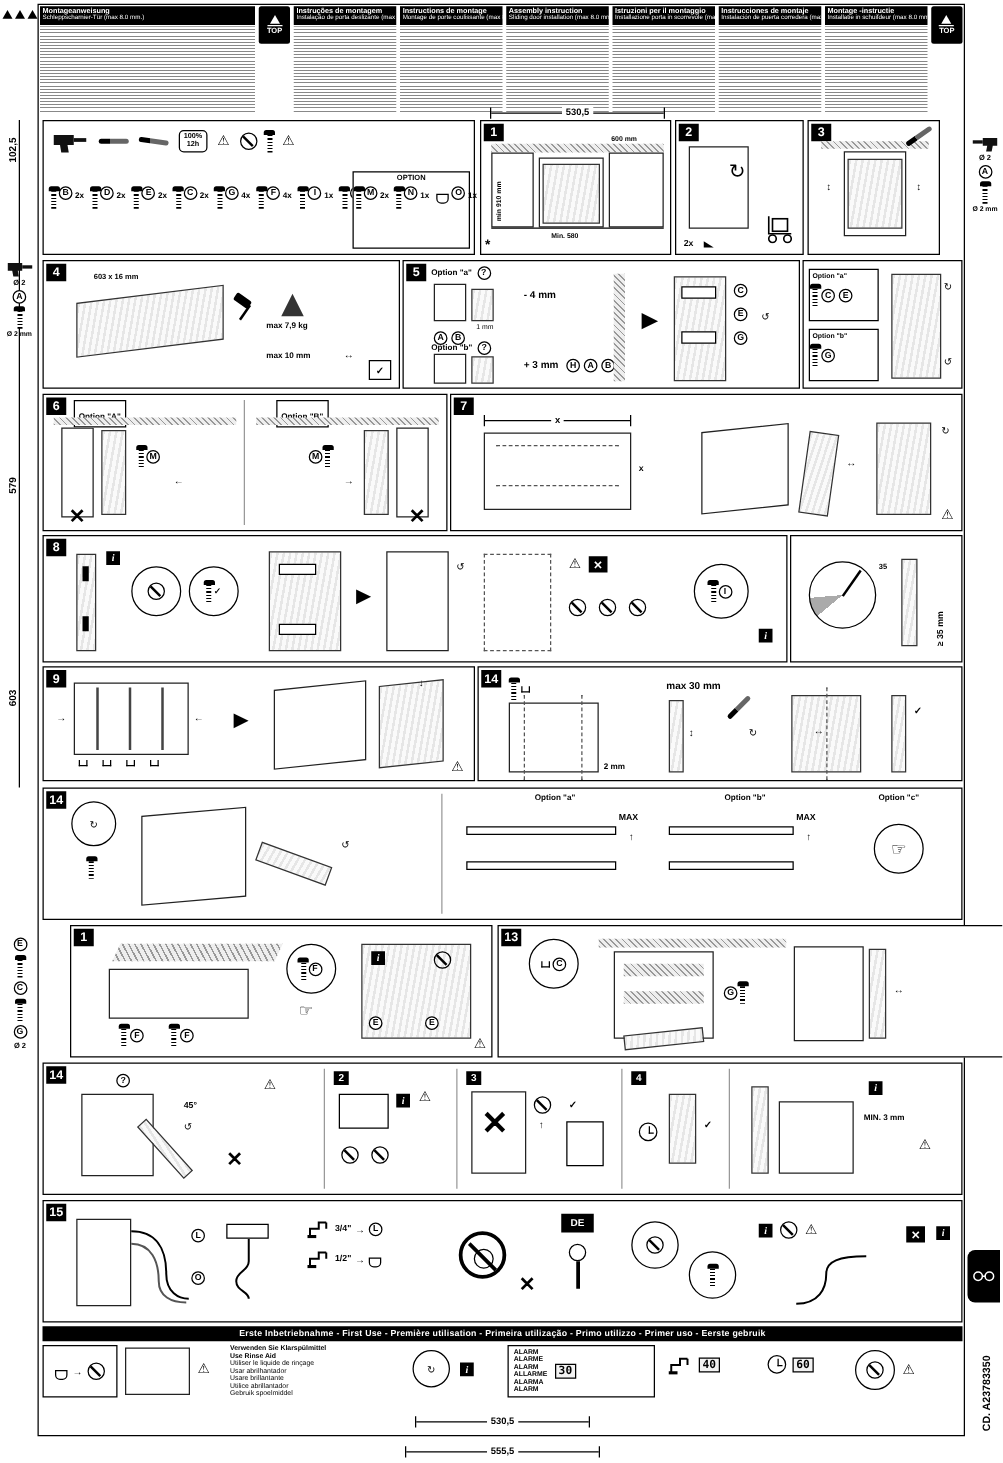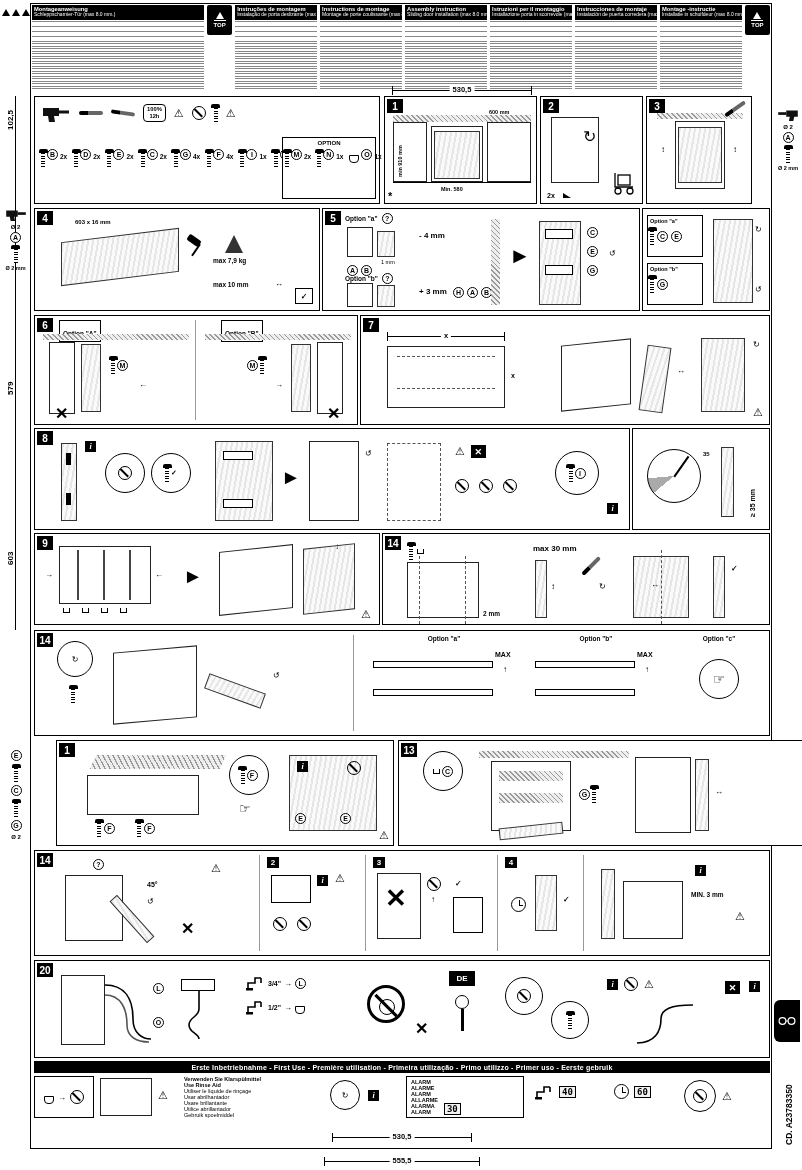--- a/index.html
+++ b/index.html
@@ -634,21 +634,21 @@
     <div class="p" style="left:548px;top:4px;bottom:4px;width:1px;background:#999;"></div>
 
     <div class="p door" style="left:566px;top:18px;width:14px;height:70px;"></div>
     <div class="p cab" style="left:588px;top:30px;width:60px;height:58px;"></div>
     <div class="p t65 b" style="left:656px;top:40px;">MIN. 3 mm</div>
     <div class="p info" style="left:660px;top:14px;">i</div>
     <div class="p warn" style="left:700px;top:60px;">⚠</div>
   </div>
 
   <div class="p bx" style="left:34px;top:960px;width:736px;height:98px;">
-    <div class="badge">20</div>
+    <div class="badge">15</div>
     <div class="p cab" style="left:26px;top:14px;width:44px;height:70px;"></div>
     <svg class="p" style="left:68px;top:18px;" width="50" height="66" viewBox="0 0 50 66">
       <path d="M2 6 C 22 6 30 20 30 40 C 30 55 40 60 48 60" fill="none" stroke="#000" stroke-width="1.6"></path>
       <path d="M2 16 C 18 16 24 30 24 46 C 24 58 34 63 46 63" fill="none" stroke="#555" stroke-width="1.6"></path>
     </svg>
     <div class="p chip" style="left:118px;top:22px;">L</div>
     <div class="p chip" style="left:118px;top:56px;">O</div>
     <div class="p bx" style="left:146px;top:18px;width:34px;height:12px;"></div>
     <svg class="p" style="left:148px;top:30px;" width="40" height="50" viewBox="0 0 40 50">
       <path d="M16 0 v18 c0 8 -10 8 -10 16 c0 8 10 8 10 14" fill="none" stroke="#000" stroke-width="1.6"></path>
@@ -726,21 +726,21 @@
     </div>
     <div class="p bx" style="left:372px;top:0;width:118px;height:42px;padding:2px 4px;display:flex;gap:6px;">
       <div>
         <div class="t5 b">ALARM</div>
         <div class="t5 b">ALARME</div>
         <div class="t5 b">ALARM</div>
         <div class="t5 b">ALLARME</div>
         <div class="t5 b">ALARMA</div>
         <div class="t5 b">ALARM</div>
       </div>
-      <div style="display:flex;align-items:flex-end;">
+      <div style="display:flex;align-items:center;">
         <span class="lcd">30</span>
       </div>
     </div>
     <div class="p" style="left:500px;top:8px;display:flex;gap:5px;align-items:center;">
       <svg width="20" height="16" viewBox="0 0 20 16">
           <path d="M3 15 v-7 h7 v-5 h6 M16 3 v5" stroke="#000" fill="none" stroke-width="1.6"></path>
           <rect x="1" y="13" width="7" height="2.5" fill="#000"></rect>
         </svg>
       <span class="lcd">40</span>
     </div>

